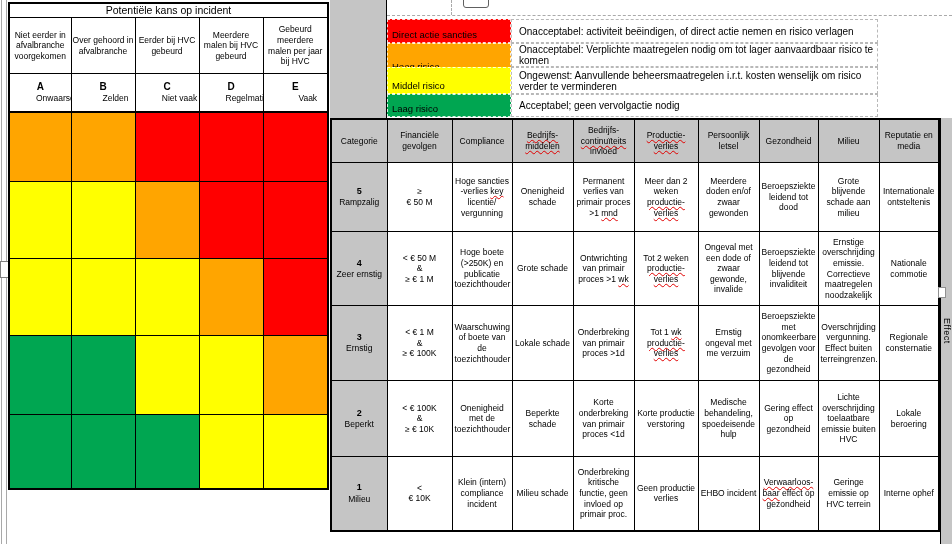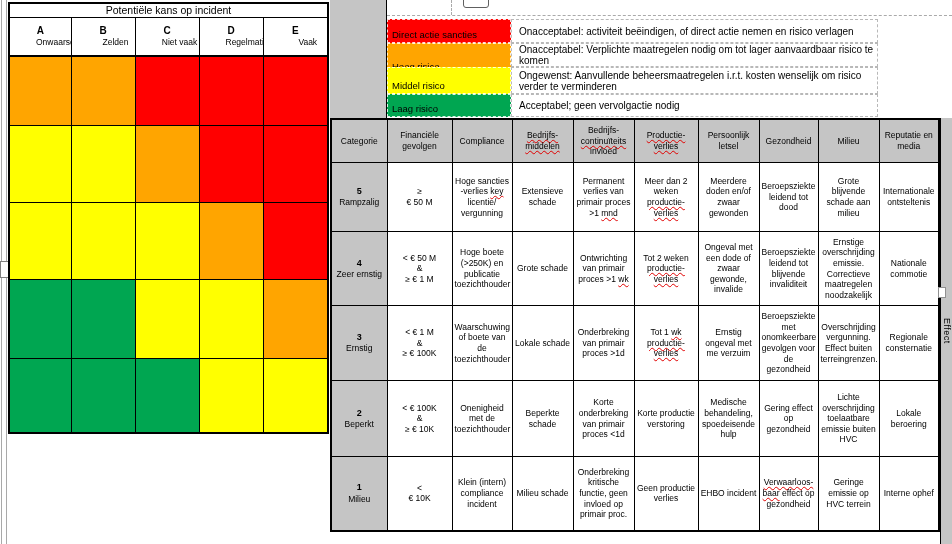--- a/index.html
+++ b/index.html
@@ -78,20 +78,27 @@
       <col style="width:62px">
       <col style="width:64px">
       <col style="width:64px">
       <col style="width:64px">
       <col style="width:65px">
     </colgroup>
   <tbody>
       <tr>
         <td class="title-cell" colspan="5">Potentiële kans op incident</td>
       </tr>
+  <tr class="desc-row">
+    <td>Niet eerder in afvalbranche voorgekomen</td>
+    <td>Over gehoord in afvalbranche</td>
+    <td>Eerder bij HVC gebeurd</td>
+    <td>Meerdere malen bij HVC gebeurd</td>
+    <td>Gebeurd meerdere malen per jaar bij HVC</td>
+  </tr>
   <tr class="letter-row">
     <td><span class="letter">A</span><span class="letter-label">Onwaarschijnlijk</span></td>
     <td><span class="letter">B</span><span class="letter-label">Zelden</span></td>
     <td><span class="letter">C</span><span class="letter-label">Niet vaak</span></td>
     <td><span class="letter">D</span><span class="letter-label">Regelmatig</span></td>
     <td><span class="letter">E</span><span class="letter-label">Vaak</span></td>
   </tr>
   <tr class="matrix-row" style="height:69px">
     <td style="background-color: rgb(255, 165, 0);"></td>
     <td style="background-color: rgb(255, 165, 0);"></td>
@@ -188,21 +195,21 @@
     <td><span>Reputatie en media</span></td>
   </tr>
   <tr style="height:69px">
     <td class="cat"><span class="cat-num">5</span><span class="cat-label">Rampzalig</span></td>
     <td><span>≥
 € 50 M</span></td>
     <td><span>Hoge sancties
 -verlies </span><span class="sp">key</span><span>
 licentie/
 vergunning</span></td>
-    <td><span>Extensieve schade</span></td>
+    <td><span>Onenigheid schade</span></td>
     <td><span>Permanent verlies van primair proces &gt;1 </span><span class="sp">mnd</span></td>
     <td><span>Meer dan 2 weken </span><span class="sp">productie-verlies</span></td>
     <td><span>Meerdere doden en/of zwaar gewonden</span></td>
     <td><span>Beroepsziekte leidend tot dood</span></td>
     <td><span>Grote blijvende schade aan milieu</span></td>
     <td><span>Internationale ontsteltenis</span></td>
   </tr>
   <tr style="height:74px">
     <td class="cat"><span class="cat-num">4</span><span class="cat-label">Zeer ernstig</span></td>
     <td><span>&lt; € 50 M

